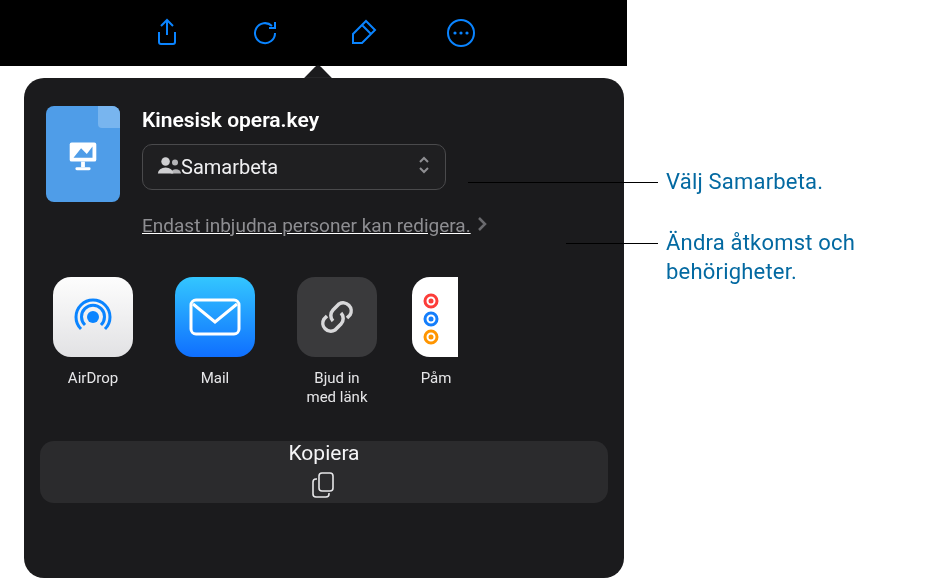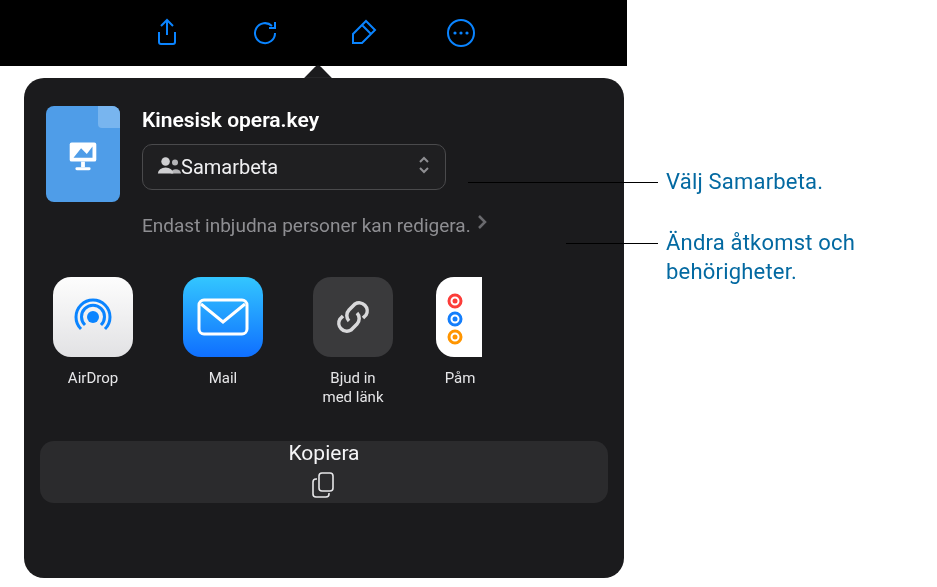--- a/index.html
+++ b/index.html
@@ -44,27 +44,27 @@
   .collab-select {
     display:flex; align-items:center; 
     background:rgba(255,255,255,0.02); border:1px solid #4a4a4c; border-radius:10px;
     padding:10px 14px; width:304px;
   }
   .collab-select .people svg { width:24px; height:20px; fill:#d0d0d2; }
   .collab-select .label { font-size:20px; color:#f0f0f2; flex:1; }
   .collab-select .chevrons svg { width:14px; height:20px; stroke:#8e8e92; fill:none; stroke-width:2; }
 
   .permissions-row {
-    display:flex; align-items:flex-start; gap:6px; margin-top:24px; cursor:pointer;
+    display:flex; align-items:center; gap:6px; margin-top:24px; cursor:pointer;text-decoration:underline;
   }
   .permissions-row .txt { font-size:19px; color:#8e8e92; }
   .permissions-row .chev svg { width:10px; height:16px; stroke:#6a6a6e; fill:none; stroke-width:2.5; }
 
   .apps-row {
-    margin-top:40px; display:flex; gap:36px; overflow:hidden;
+    margin-top:40px; display:flex; gap:28px; overflow:hidden;
   }
   .app { width:94px; flex-shrink:0; text-align:center; }
   .app-icon { width:80px; height:80px; border-radius:18px; margin:0 auto 12px auto; display:flex; align-items:center; justify-content:center; }
   .app-label { font-size:15px; color:#e6e6e8; line-height:1.25; white-space:pre-line; }
 
   .airdrop-bg { background:linear-gradient(180deg,#fdfdfd,#e2e2e4); }
   .messages-bg { background:linear-gradient(180deg,#5ff777,#07c41e); }
   .mail-bg { background:linear-gradient(180deg,#33c6ff,#0f6fff); }
   .link-bg { background:#3a3a3c; }
   .reminders-bg { background:#fff; }

